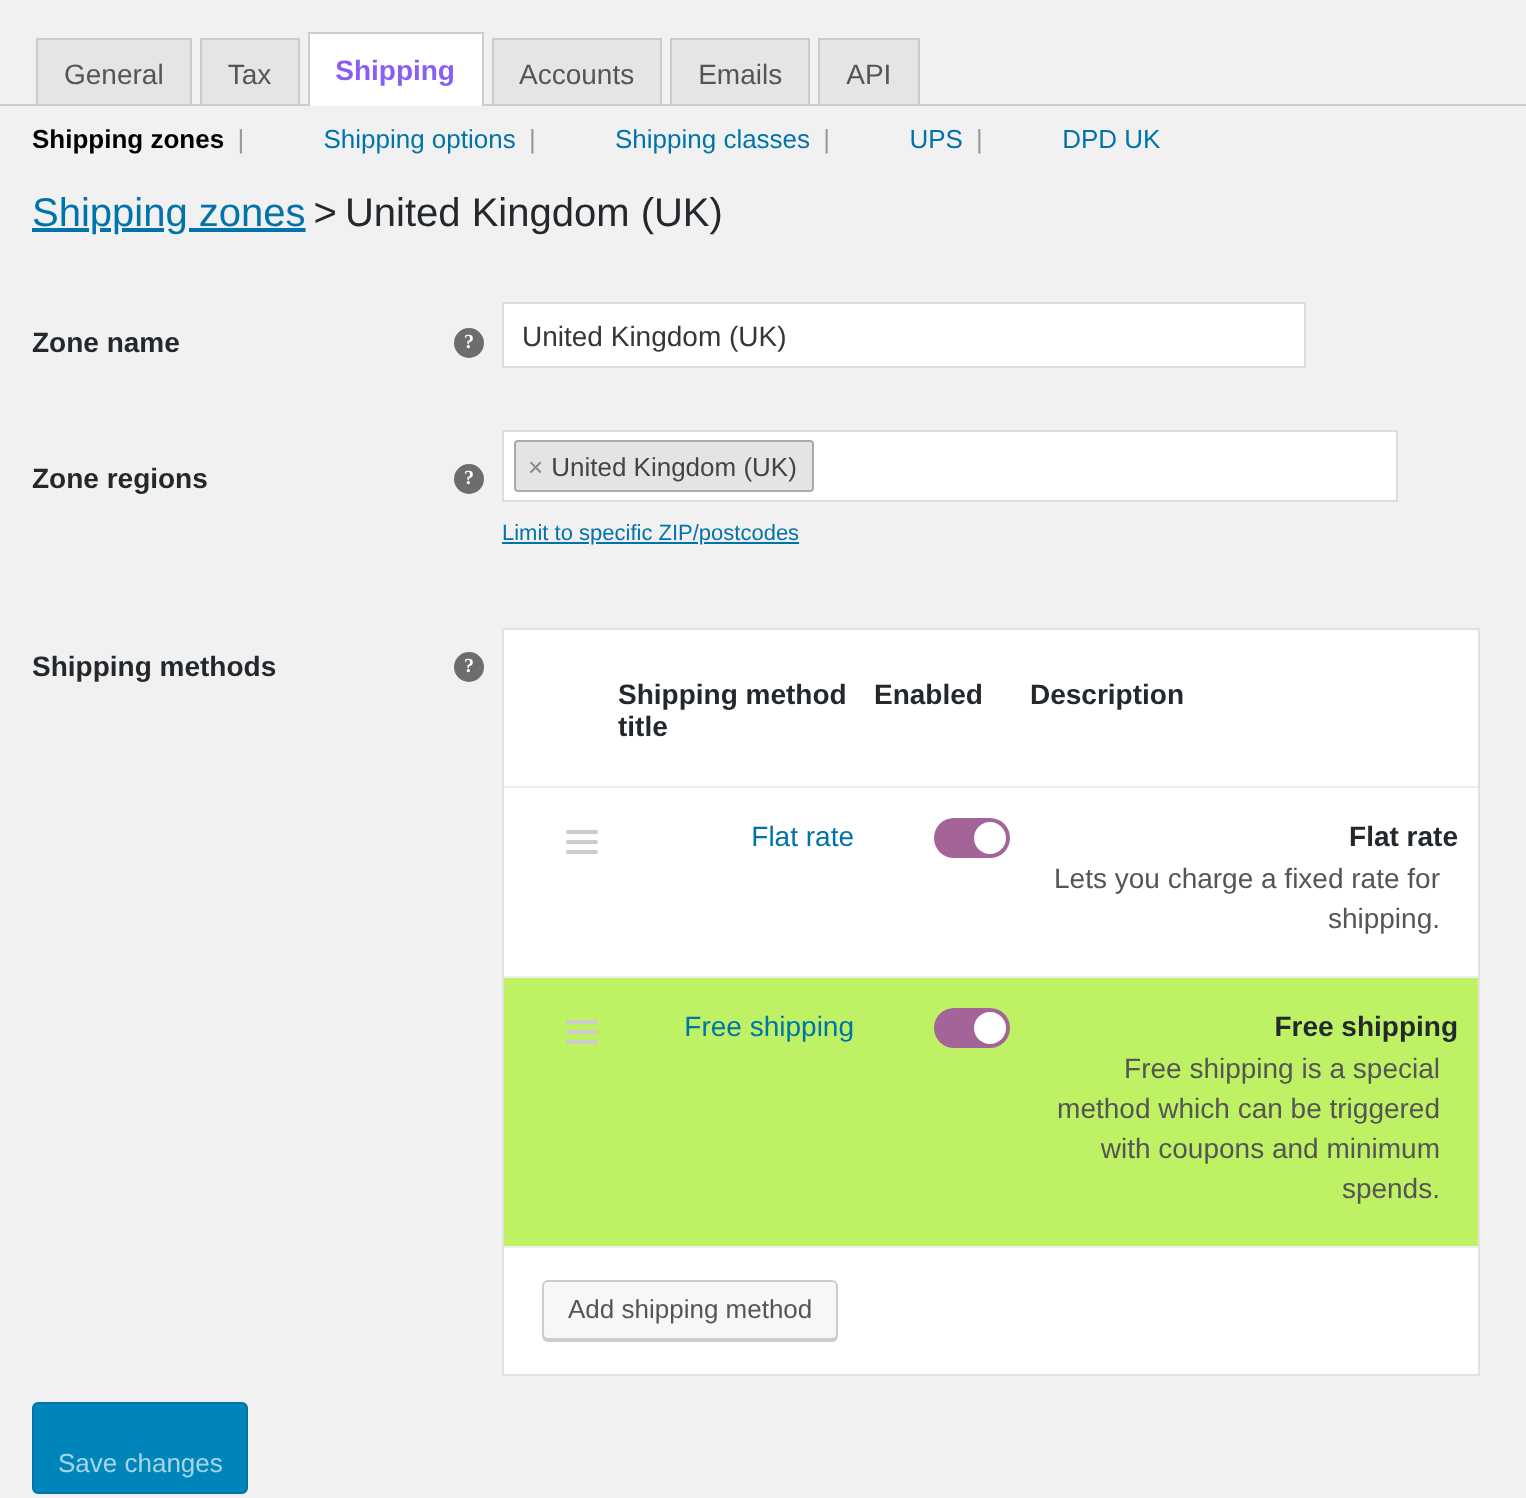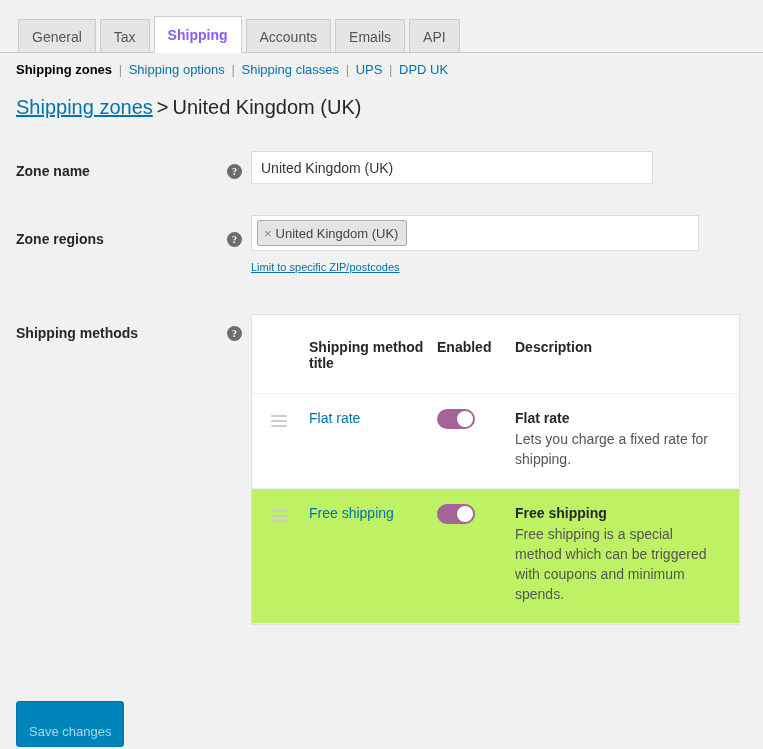--- a/index.html
+++ b/index.html
@@ -45,21 +45,21 @@
     height: 1px; background: #ccc;
   }
 
   
   .subnav {
     position: absolute; left: 16px; top: 62px;
     font-size: 13px; color: #444;
     white-space: nowrap;
   }
   .subnav .current { font-weight: bold; color: #000; }
-  .subnav a { color: #0073aa; text-decoration: none; cursor: pointer; }
+  .subnav a { color: #0073aa; text-decoration: none; cursor: pointer; margin-left: 33px; }
   .subnav .sep { color: #999; margin: 0 3px; }
 
   
   .page-head {
     position: absolute; left: 16px; top: 96px;
     font-size: 20px; color: #23282d; font-weight: normal;
     white-space: nowrap;
   }
   .page-head a {
     color: #0073aa; text-decoration: underline; cursor: pointer;
@@ -134,20 +134,21 @@
   .th-title { width: 128px; }
   .th-enabled { width: 78px; }
   .th-desc { }
 
   .methods-table tbody tr { border-bottom: 1px solid #eee; }
   .methods-table tbody tr.alt { background: #bef264; }
   .methods-table tbody td {
     padding: 16px 10px 18px 0;
     vertical-align: top;
     font-size: 14px;
+    text-align: right;
   }
   td.cell-sort { padding-left: 0; width: 57px; }
   .drag-handle {
     display: inline-block; width: 16px; height: 12px;
     margin-left: 19px; margin-top: 5px;
     cursor: move;
   }
   .drag-handle i {
     display: block; height: 2px; background: #ccc;
     margin-bottom: 3px; border-radius: 1px;
@@ -301,15 +302,18 @@
         <td>
           <span class="toggle"><span class="knob"></span></span>
         </td>
         <td>
           <div class="desc-title">Free shipping</div>
           <div class="desc-body">Free shipping is a special method which can be triggered with coupons and minimum spends.</div>
         </td>
       </tr>
     </tbody>
   </table>
+  <div class="card-footer">
+    <button class="btn-secondary">Add shipping method</button>
+  </div>
 </div>
 
 <button class="btn-primary">Save changes</button>
 
 </body></html>

